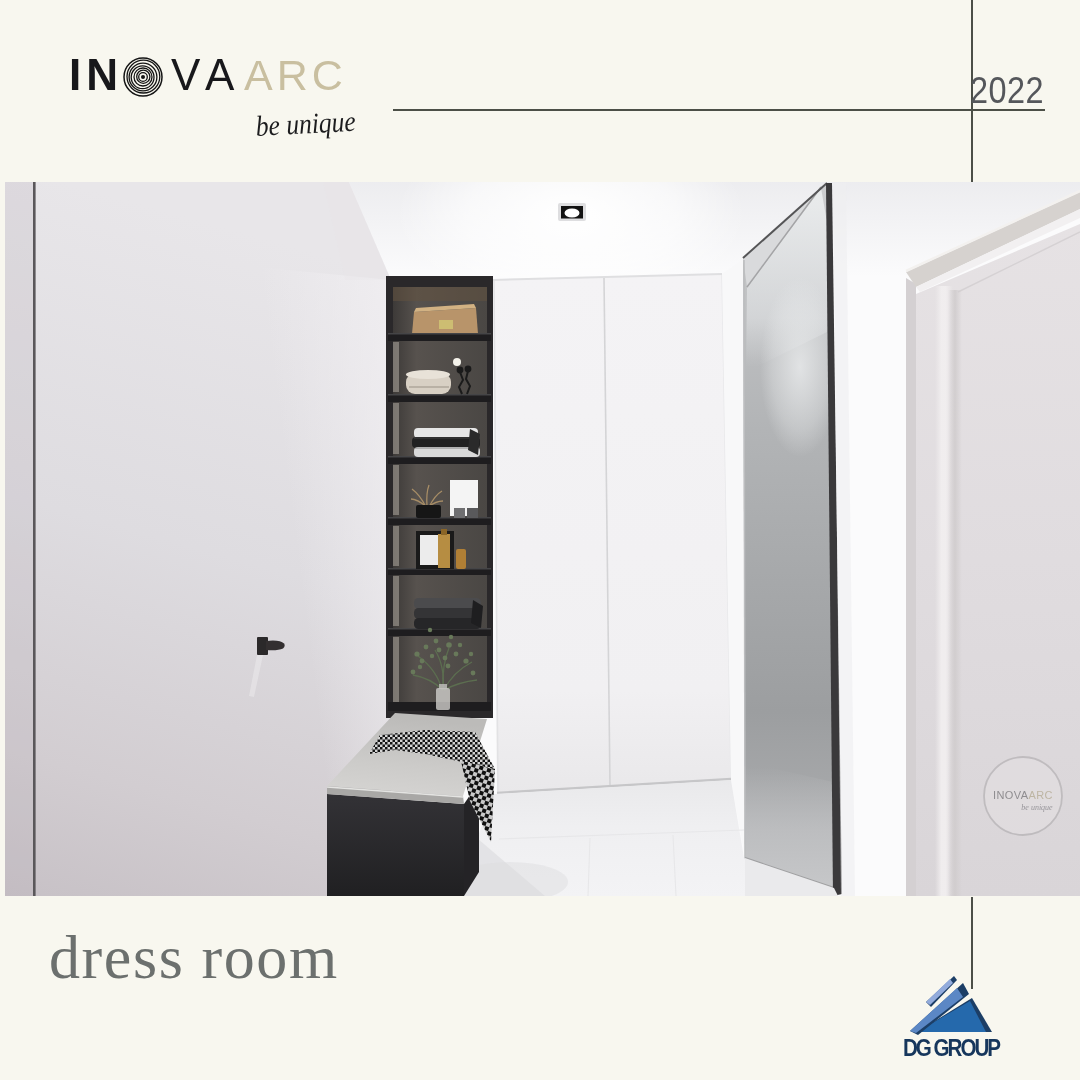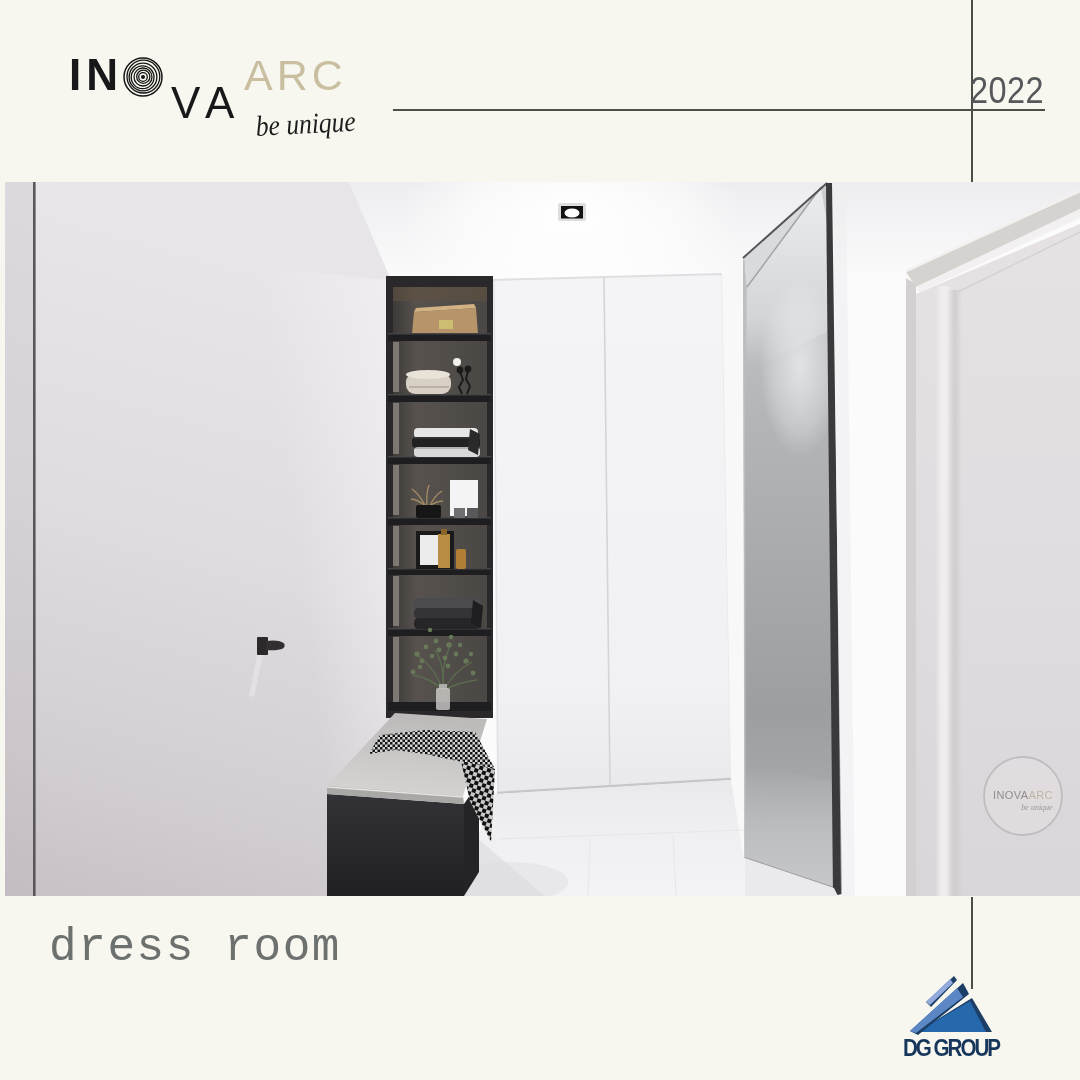--- a/index.html
+++ b/index.html
@@ -15,21 +15,21 @@
   <svg class="abs" style="left:123px;top:7px;" width="40" height="40" viewBox="0 0 40 40">
     <circle cx="20" cy="20" r="19" fill="none" stroke="#141414" stroke-width="1.5"></circle>
     <circle cx="20.4" cy="19.6" r="16.4" fill="none" stroke="#141414" stroke-width="1.3"></circle>
     <circle cx="20" cy="20" r="13.9" fill="none" stroke="#141414" stroke-width="1.3"></circle>
     <circle cx="19.6" cy="20.3" r="11.4" fill="none" stroke="#141414" stroke-width="1.3"></circle>
     <circle cx="20" cy="20" r="9" fill="none" stroke="#141414" stroke-width="1.3"></circle>
     <circle cx="20.3" cy="19.7" r="6.6" fill="none" stroke="#141414" stroke-width="1.3"></circle>
     <circle cx="20" cy="20" r="4.3" fill="none" stroke="#141414" stroke-width="1.3"></circle>
     <circle cx="20" cy="20" r="2" fill="#141414"></circle>
   </svg>
-  <span class="abs" style="left:171px;top:0;font-size:44px;line-height:normal;letter-spacing:8px;color:#18181b;margin-top:28px;">VA</span>
+  <span class="abs" style="left:171px;top:0;font-size:44px;line-height:normal;letter-spacing:8px;color:#18181b;">VA</span>
   <span class="abs" style="left:244px;top:1px;font-size:43px;line-height:normal;letter-spacing:4px;color:#c9bfa0;">ARC</span>
 </div>
 
 <div class="abs" style="left:255px;top:110px;white-space:nowrap;font-family:'Liberation Serif',serif;font-style:italic;font-size:29px;color:#1c1c1e;transform:rotate(-3deg) scaleX(0.88);transform-origin:left top;">be unique</div>
 
 <div class="abs" style="left:393px;top:108.5px;width:652px;height:2.5px;background:#4c4f47;"></div>
 
 <div class="abs" style="left:970.5px;top:0px;width:2.5px;height:183px;background:#4c4f47;"></div>
 
 <div class="abs" style="left:970px;top:70px;font-size:36px;color:#55575b;letter-spacing:0.5px;transform:scaleX(0.9);transform-origin:left top;">2022</div>
@@ -355,21 +355,21 @@
   <line x1="322" y1="605" x2="458" y2="615" stroke="#e4e4e2" stroke-width="1.4"></line>
 
   <g>
     <polygon points="364,572 375,553 420,548 470,550 490,587 462,581 420,572 390,568" fill="url(#hound)"></polygon>
     <polygon points="364,572 375,553 420,548 470,550 490,587 462,581 420,572 390,568" fill="#1a1a1a" opacity="0.1"></polygon>
     <polygon points="456,579 490,587 486,660 465,619" fill="url(#hound2)"></polygon>
     <polygon points="456,579 490,587 486,660 465,619" fill="#000000" opacity="0.13"></polygon>
   </g>
 </svg>
 
-<div class="abs" style="left:49px;top:922px;font-family:Liberation Mono, monospace;font-size:46px;color:#6c706e;letter-spacing:1.6px;text-align:center;">dress room</div>
+<div class="abs" style="left:49px;top:922px;font-family:Liberation Serif, serif;font-size:62px;color:#6c706e;letter-spacing:1.6px;text-align:center;">dress room</div>
 
 <div class="abs" style="left:970.5px;top:897px;width:2.5px;height:92px;background:#4c4f47;"></div>
 
 <svg class="abs" style="left:890px;top:960px;" width="130" height="110" viewBox="0 0 130 110">
 
   <polygon points="82,38 27,72 102,72" fill="#1c3e66"></polygon>
   <polygon points="80,41 27,72 96,72" fill="#2569ac"></polygon>
 
   <polygon points="20,71 73,23 79,34 28,75" fill="#1c3e66"></polygon>
   <polygon points="20,71 67,28 73,37 26,73" fill="#5b87c5"></polygon>

